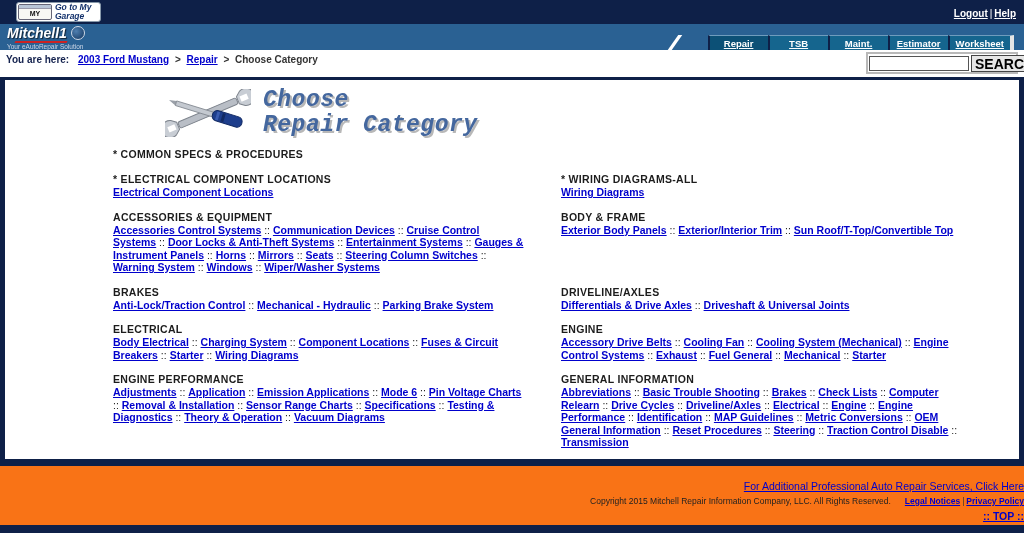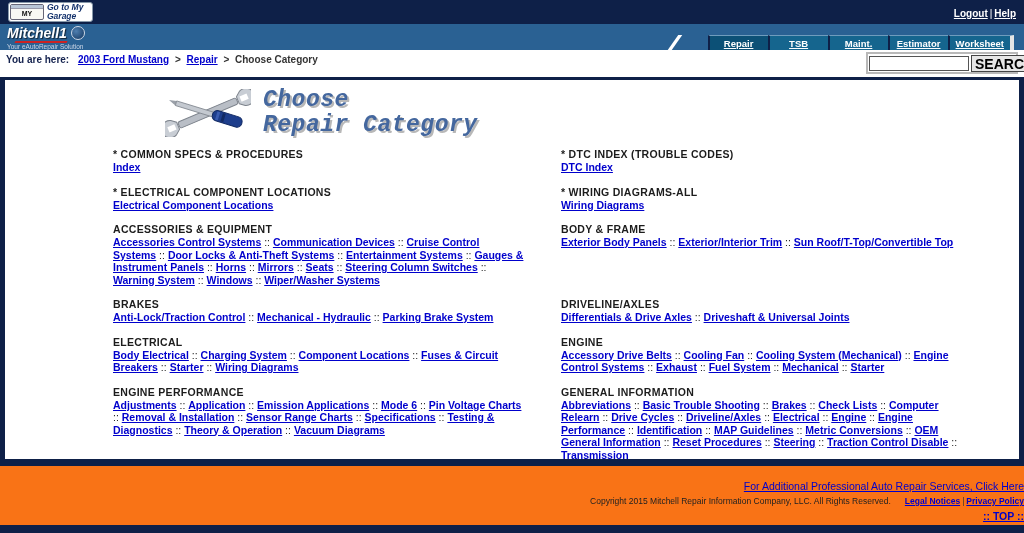--- a/index.html
+++ b/index.html
@@ -9,21 +9,21 @@
     background: #fff;
     display: flex;
     flex-direction: column;
   }
 
   
   .topbar {
     height: 24px; background: #0e2048; position: relative; flex: 0 0 auto;
   }
   .garage-btn {
-    position: absolute; left: 8px; top: 2px; height: 20px;
+    position: absolute; left: 16px; top: 2px; height: 20px;
     background: #fff; border: 1px solid #8899aa; border-radius: 3px;
     display: flex; align-items: center; padding: 1px 3px 1px 1px; cursor: pointer;
   }
   .plate {
     width: 34px; height: 16px; background: #f8f8f4; border: 1px solid #667;
     border-radius: 2px; margin-right: 3px; overflow: hidden;
   }
   .plate-top { height: 4px; background: #b9c6d8; border-bottom: 1px solid #99a; }
   .plate-text { font-size: 7px; font-weight: bold; color: #111; text-align: center; letter-spacing: 0; line-height: 9px; }
   .garage-label {
@@ -198,25 +198,20 @@
     </svg>
     <div class="title-text">
       <div>Choose</div>
       <div>Repair Category</div>
     </div>
   </div>
 
   <div class="category-grid">
       <div class="section" style="grid-area: 1 / 1;">
     <div class="sec-title">* COMMON SPECS &amp; PROCEDURES</div>
-    <div class="sec-links"><a href="#">Index</a></div>
-  </div>
-      <div class="section" style="grid-area: 1 / 2;">
-    <div class="sec-title">* DTC INDEX (TROUBLE CODES)</div>
-    <div class="sec-links"><a href="#">DTC Index</a></div>
   </div>
       <div class="section" style="grid-area: 2 / 1;">
     <div class="sec-title">* ELECTRICAL COMPONENT LOCATIONS</div>
     <div class="sec-links"><a href="#">Electrical Component Locations</a></div>
   </div>
       <div class="section" style="grid-area: 2 / 2;">
     <div class="sec-title">* WIRING DIAGRAMS-ALL</div>
     <div class="sec-links"><a href="#">Wiring Diagrams</a></div>
   </div>
       <div class="section" style="grid-area: 3 / 1;">
@@ -234,21 +229,21 @@
       <div class="section" style="grid-area: 4 / 2;">
     <div class="sec-title">DRIVELINE/AXLES</div>
     <div class="sec-links"><a href="#">Differentials &amp; Drive Axles</a> :: <a href="#">Driveshaft &amp; Universal Joints</a></div>
   </div>
       <div class="section" style="grid-area: 5 / 1;">
     <div class="sec-title">ELECTRICAL</div>
     <div class="sec-links"><a href="#">Body Electrical</a> :: <a href="#">Charging System</a> :: <a href="#">Component Locations</a> :: <a href="#">Fuses &amp; Circuit Breakers</a> :: <a href="#">Starter</a> :: <a href="#">Wiring Diagrams</a></div>
   </div>
       <div class="section" style="grid-area: 5 / 2;">
     <div class="sec-title">ENGINE</div>
-    <div class="sec-links"><a href="#">Accessory Drive Belts</a> :: <a href="#">Cooling Fan</a> :: <a href="#">Cooling System (Mechanical)</a> :: <a href="#">Engine Control Systems</a> :: <a href="#">Exhaust</a> :: <a href="#">Fuel System</a> :: <a href="#">Mechanical</a> :: <a href="#">Starter</a></div>
+    <div class="sec-links"><a href="#">Accessory Drive Belts</a> :: <a href="#">Cooling Fan</a> :: <a href="#">Cooling System (Mechanical)</a> :: <a href="#">Engine Control Systems</a> :: <a href="#">Exhaust</a> :: <a href="#">Fuel General</a> :: <a href="#">Mechanical</a> :: <a href="#">Starter</a></div>
   </div>
       <div class="section" style="grid-area: 6 / 1;">
     <div class="sec-title">ENGINE PERFORMANCE</div>
     <div class="sec-links"><a href="#">Adjustments</a> :: <a href="#">Application</a> :: <a href="#">Emission Applications</a> :: <a href="#">Mode 6</a> :: <a href="#">Pin Voltage Charts</a> :: <a href="#">Removal &amp; Installation</a> :: <a href="#">Sensor Range Charts</a> :: <a href="#">Specifications</a> :: <a href="#">Testing &amp; Diagnostics</a> :: <a href="#">Theory &amp; Operation</a> :: <a href="#">Vacuum Diagrams</a></div>
   </div>
       <div class="section" style="grid-area: 6 / 2;">
     <div class="sec-title">GENERAL INFORMATION</div>
     <div class="sec-links"><a href="#">Abbreviations</a> :: <a href="#">Basic Trouble Shooting</a> :: <a href="#">Brakes</a> :: <a href="#">Check Lists</a> :: <a href="#">Computer Relearn</a> :: <a href="#">Drive Cycles</a> :: <a href="#">Driveline/Axles</a> :: <a href="#">Electrical</a> :: <a href="#">Engine</a> :: <a href="#">Engine Performance</a> :: <a href="#">Identification</a> :: <a href="#">MAP Guidelines</a> :: <a href="#">Metric Conversions</a> :: <a href="#">OEM General Information</a> :: <a href="#">Reset Procedures</a> :: <a href="#">Steering</a> :: <a href="#">Traction Control Disable</a> :: <a href="#">Transmission</a></div>
   </div>
     </div>

